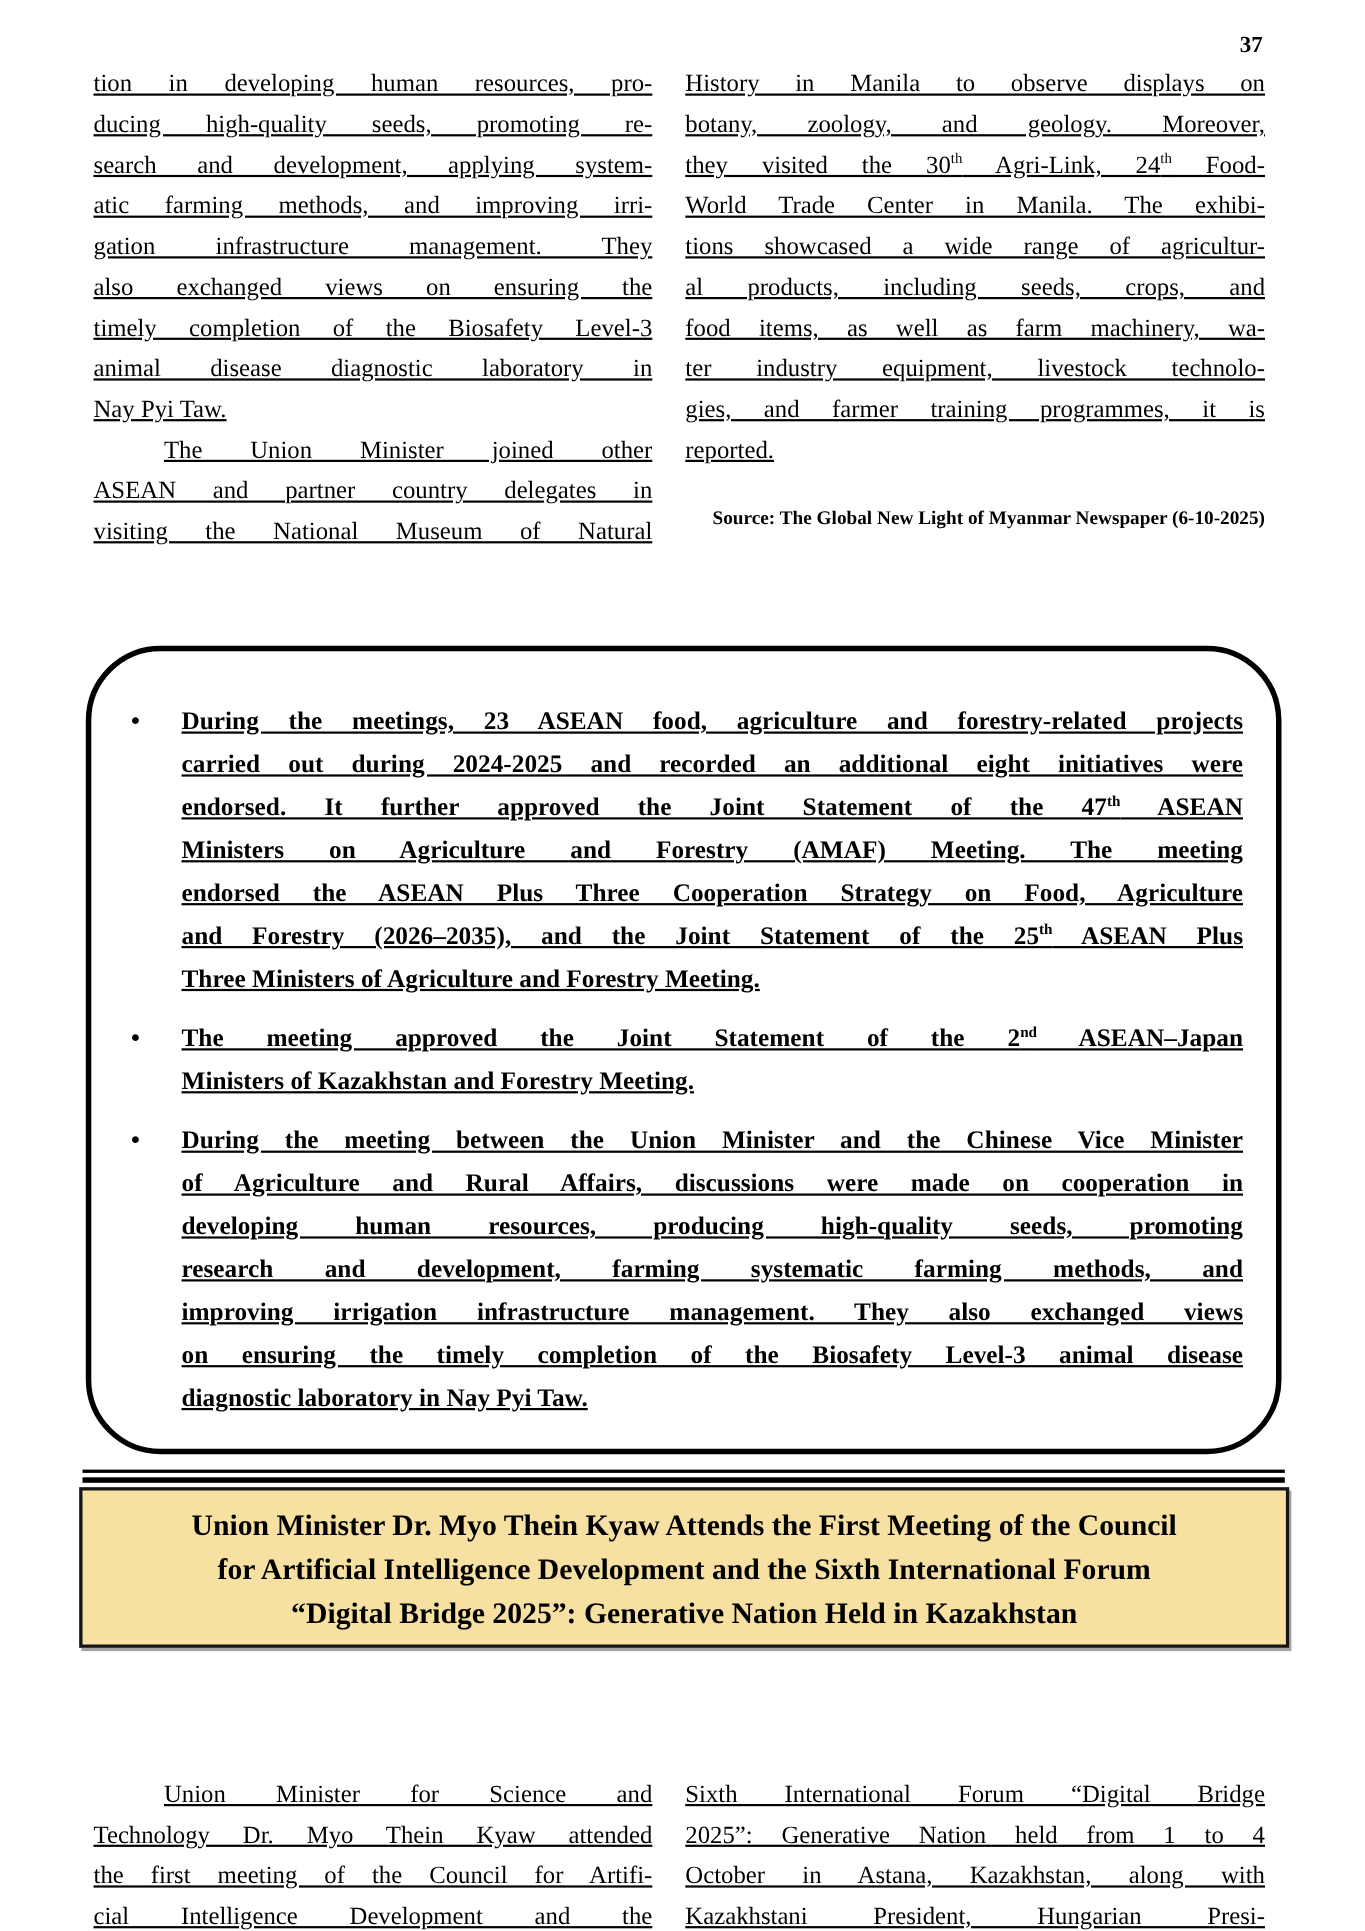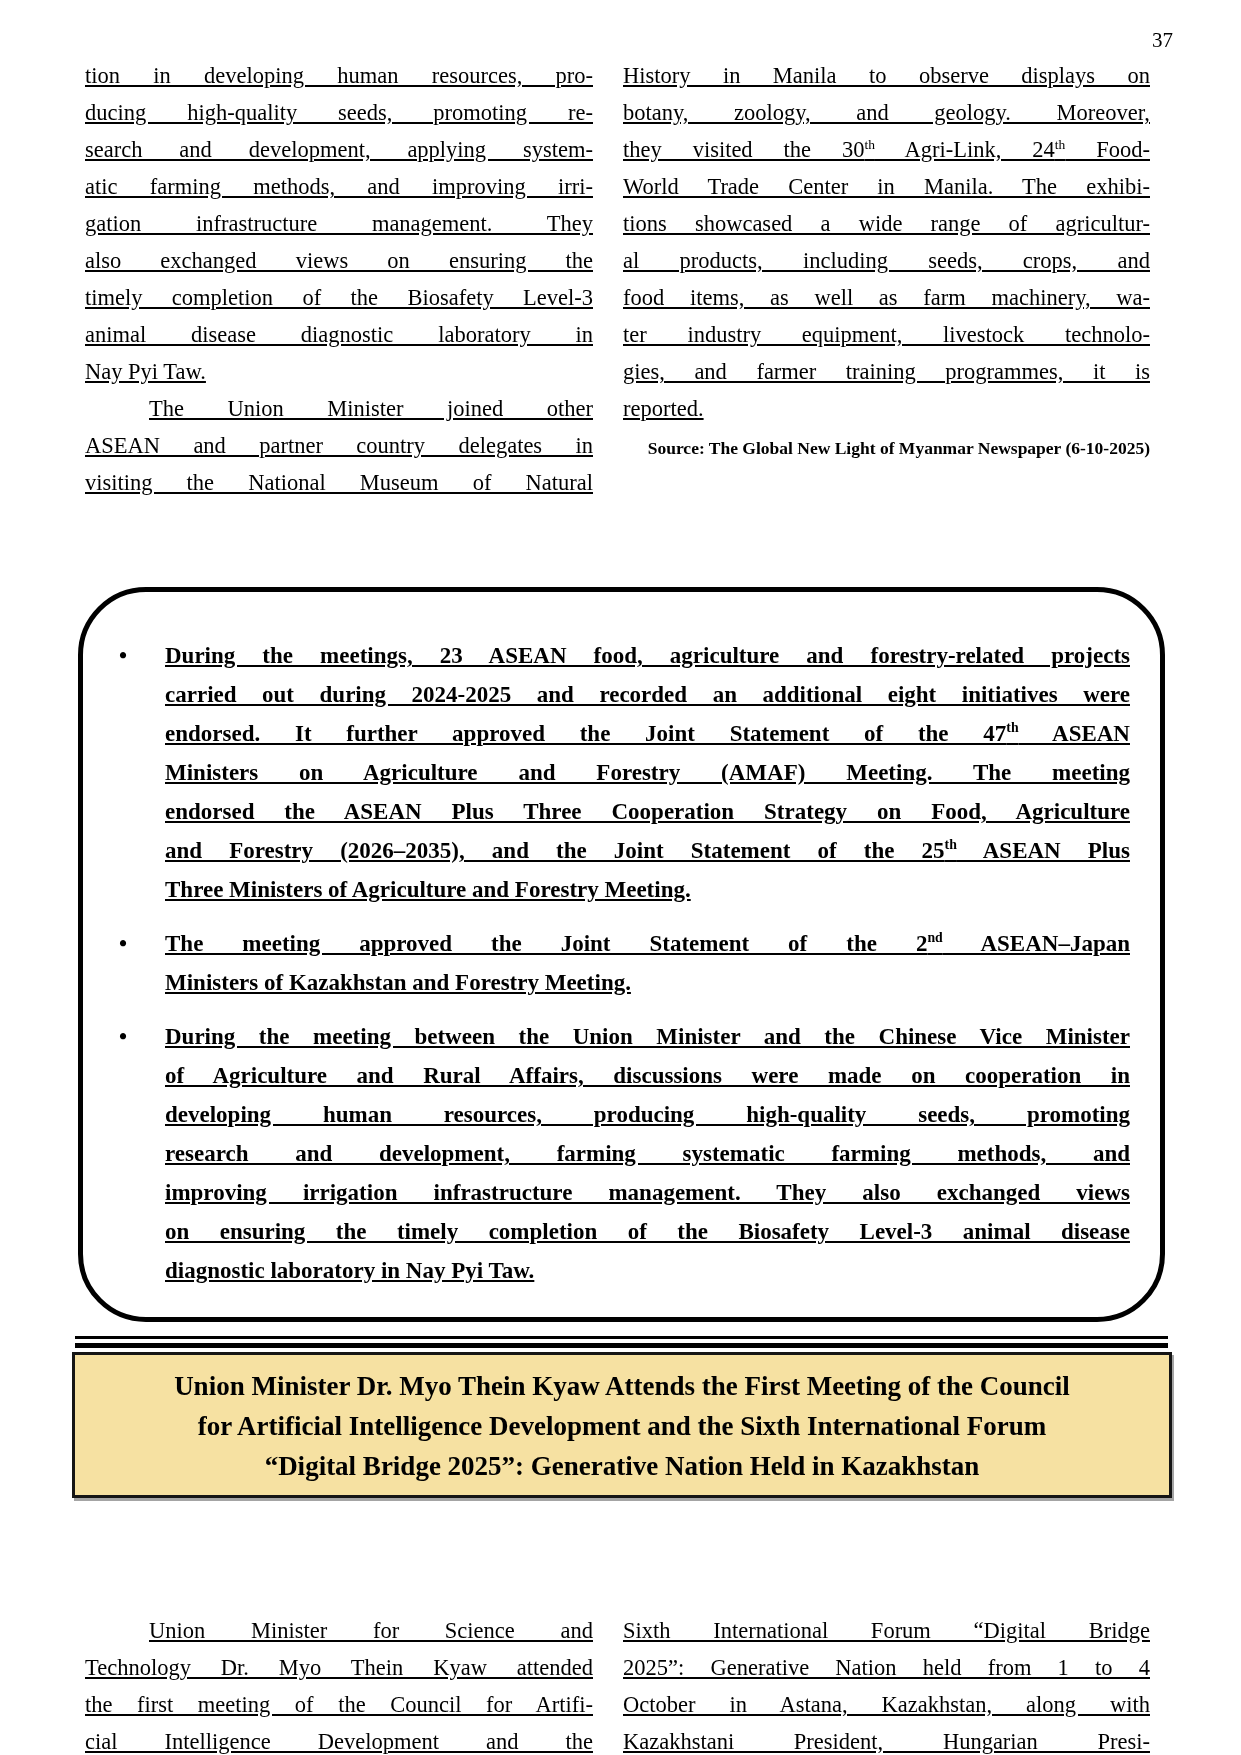--- a/index.html
+++ b/index.html
@@ -8,23 +8,23 @@
     width: 1241px;
     height: 1755px;
     background: #ffffff;
     color: #000000;
     font-family: "Liberation Serif", "DejaVu Serif", serif;
     overflow: hidden;
   }
   .pageno {
     position: absolute;
     top: 28px;
-    right: 68px;
+    right: 93px;
     font-size: 21px;
-    font-weight: normal;
+    font-weight: bold;
   }
   .cols {
     position: absolute;
     left: 85px;
     width: 1065px;
     display: flex;
     gap: 30px;
   }
   .cols.top { top: 57px; }
   .cols.bottom { top: 1612px; }
@@ -34,21 +34,21 @@
   .tline {
     text-align: justify;
     text-align-last: justify;
     white-space: normal;
     text-decoration: underline;
   }
   .tline.last { text-align-last: left; }
   .tline.indent { text-indent: 64px; }
   sup { font-size: 60%; line-height: 0; vertical-align: super; }
   .source {
-    margin-top: 3px;
+    margin-top: 25px;
     font-size: 17.5px;
     font-weight: bold;
     text-align: right;
     font-family: Liberation Serif, serif;
   }
   .bulletbox {
     position: absolute;
     left: 78px;
     top: 587px;
     width: 1087px;

